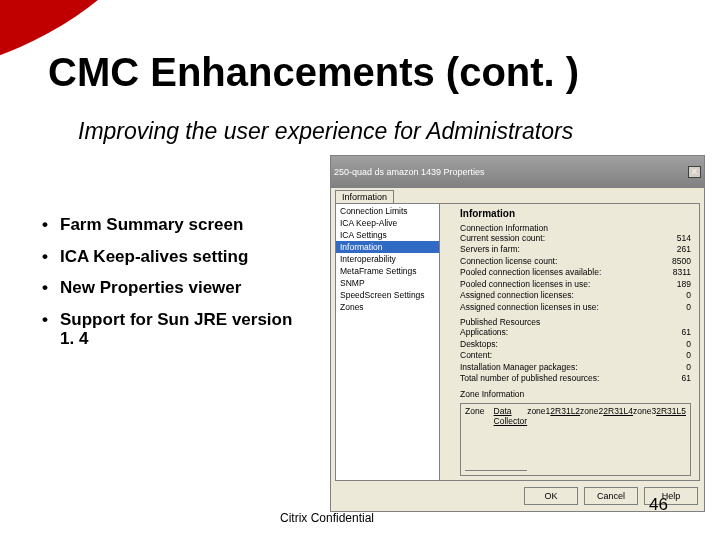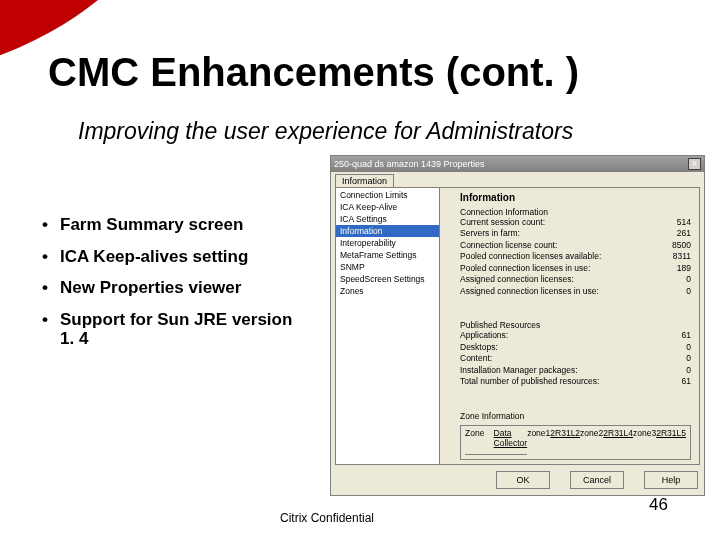--- a/index.html
+++ b/index.html
@@ -9,39 +9,39 @@
   .title { position: absolute; top: 50px; left: 48px; font-size: 40px; font-weight: bold; color: #000; }
   .subtitle { position: absolute; top: 118px; left: 78px; font-size: 23px; font-style: italic; color: #000; }
   .bullets { position: absolute; top: 215px; left: 40px; width: 260px; font-size: 17px; font-weight: bold; color: #000; }
   .bullets li { list-style: none; margin-bottom: 12px; padding-left: 20px; position: relative; line-height: 1.15; }
   .bullets li::before { content: "•"; position: absolute; left: 2px; }
   .footer { position: absolute; bottom: 15px; left: 280px; font-size: 12px; color: #000; }
   .pagenum { position: absolute; bottom: 25px; right: 52px; font-size: 17px; color: #000; }
 
   
   .dialog { position: absolute; top: 155px; left: 330px; width: 375px; background: #ece9d8; border: 1px solid #808080; font-family: Tahoma, Arial, sans-serif; font-size: 9px; color: #000; }
-  .titlebar { height: 16px; background: linear-gradient(#a0a0a0,#808080); color: #fff; display: flex; align-items: center; padding: 8px 3px; justify-content: space-between; }
+  .titlebar { height: 16px; background: linear-gradient(#a0a0a0,#808080); color: #fff; display: flex; align-items: center; padding: 16px 3px; justify-content: space-between; }
   .titlebar-text { font-size: 9px; }
   .close-btn { width: 13px; height: 12px; background: #d4d0c8; border: 1px solid #404040; display: flex; align-items: center; justify-content: center; font-size: 8px; font-family: Arial; line-height: 1; }
   .tabbar { padding: 2px 4px 0 4px; }
   .tab { display: inline-block; padding: 1px 6px; background: #ece9d8; border: 1px solid #808080; border-bottom: none; font-size: 9px; }
   .body { display: flex; border: 1px solid #808080; margin: 0 4px; background: #ece9d8; height: 278px; gap: 12px; }
   .sidebar { width: 104px; background: #fff; border-right: 1px solid #808080; padding: 1px 0; }
   .sb-item { padding: 1px 4px; font-size: 8.5px; white-space: nowrap; cursor: default; }
   .sb-sel { background: #316ac5; color: #fff; }
   .panel { flex: 1; padding: 4px 8px 4px 8px; display: flex; flex-direction: column; }
   .panel-h { font-weight: bold; font-size: 10px; margin-bottom: 4px; }
   .row { display: flex; justify-content: space-between; font-size: 8.5px; line-height: 1.35; }
-  .section-gap { margin-top: 23px; }
+  .section-gap { margin-top: 4px; }
   .zone-box { margin-top: 4px; border: 1px solid #808080; padding: 2px 4px 4px 4px; flex: 1; display:flex; flex-direction:row; }
   .zone-hdr { display: flex; font-size: 8.5px; border-bottom: 1px solid #808080; }
   .zone-col1 { flex: 1; }
   .zone-col2 { flex: 1; text-decoration: underline; }
   .zone-row { display: flex; font-size: 8.5px; line-height: 1.4; }
-  .btnbar { display: flex; justify-content: flex-end; gap: 20px; padding: 6px 6px; }
+  .btnbar { display: flex; justify-content: flex-end; gap: 6px; padding: 6px 6px; }
   .btn { min-width: 54px; height: 18px; background: #ece9d8; border: 1px solid #808080; font-size: 9px; display: flex; align-items: center; justify-content: center; }
 </style>
 </head>
 <body>
 
 <div class="slide">
   <div class="red-arc"></div>
 
   <h1 class="title">CMC Enhancements (cont. )</h1>
   <div class="subtitle">Improving the user experience for Administrators</div>

